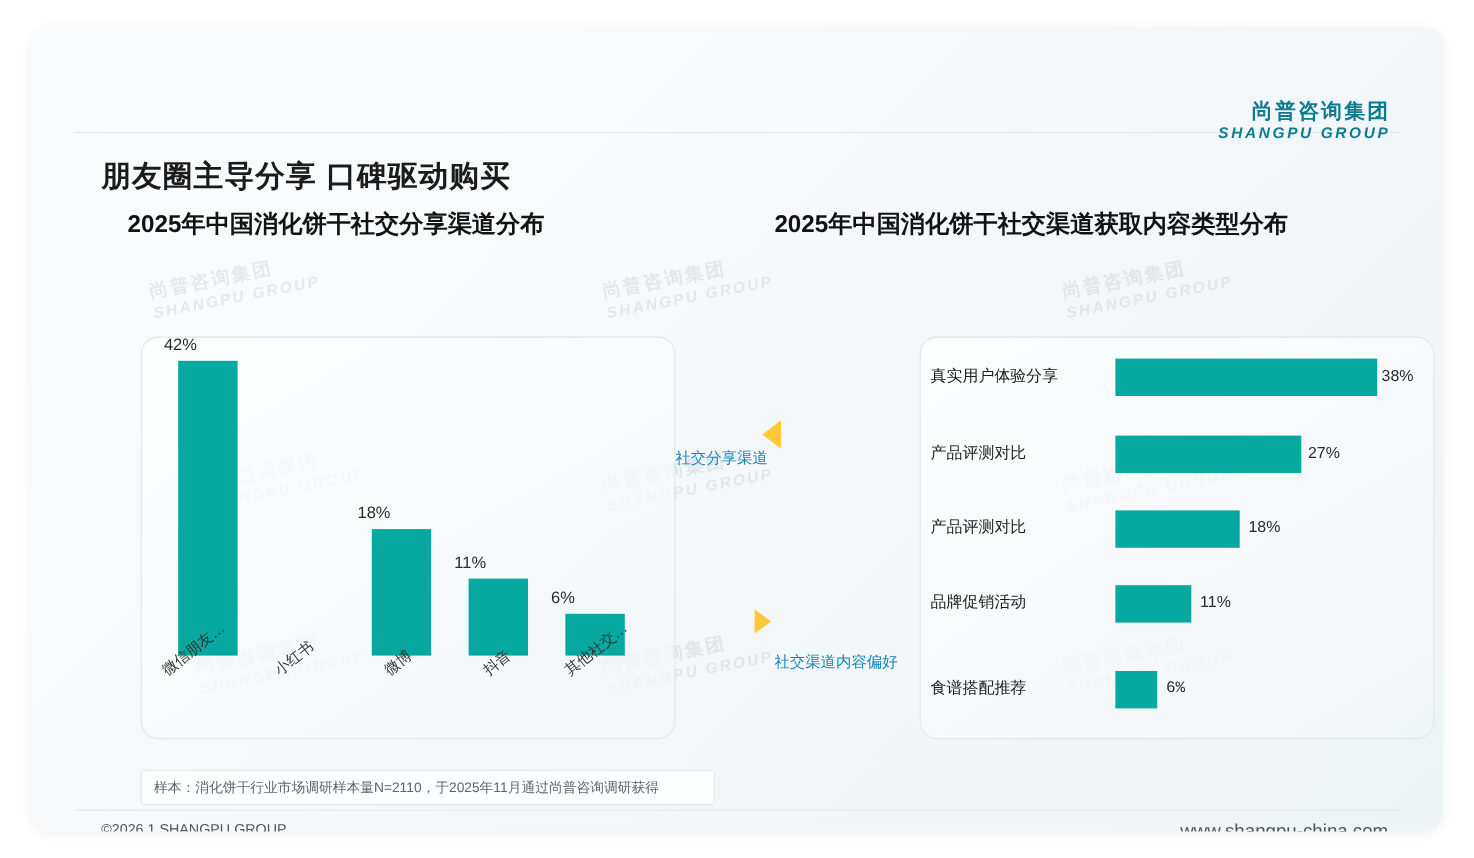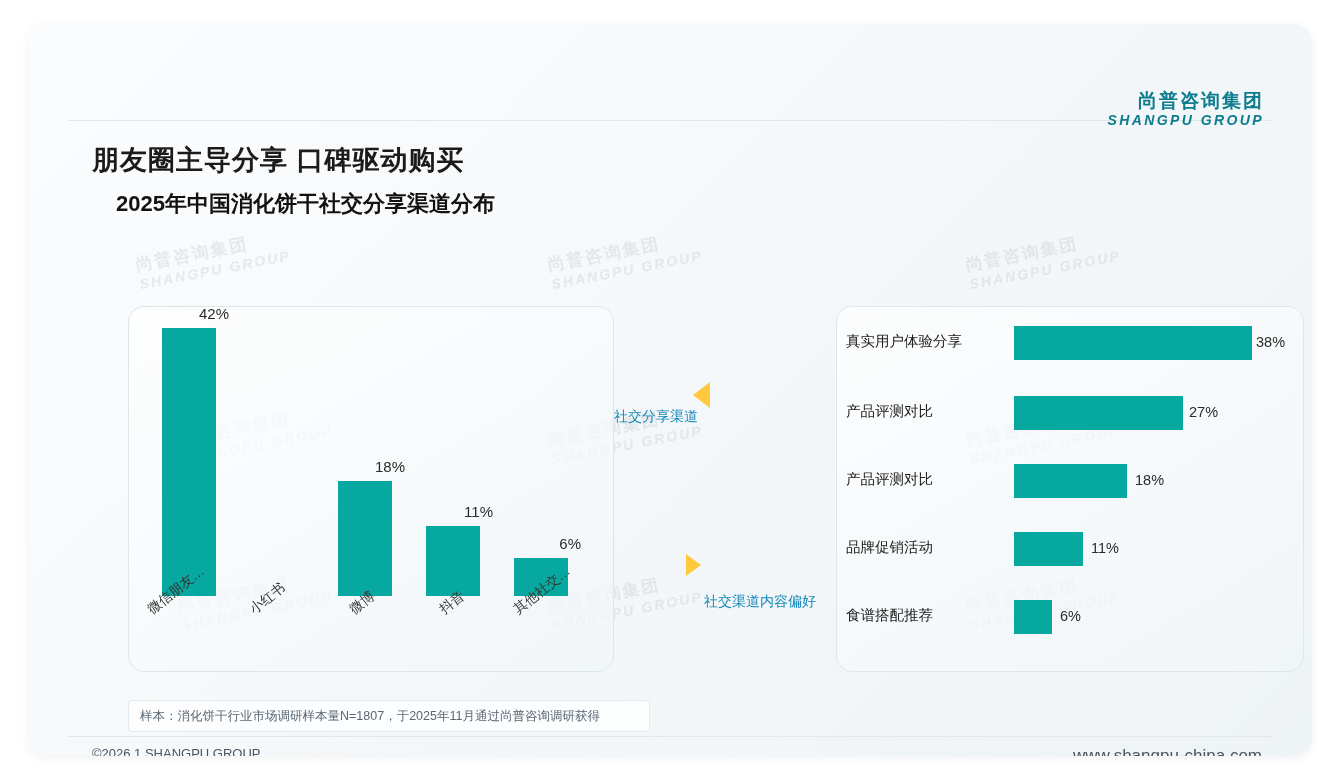--- a/index.html
+++ b/index.html
@@ -118,21 +118,21 @@
   .bar {
     position: absolute;
     bottom: 0;
     width: 54px;
     background: #06a8a0;
   }
   .bar-value {
     position: absolute;
     width: 80px;
     left: -13px;
-    text-align: right;
+    text-align: left;
     font-size: 15px;
     color: #2b2b2b;
   }
   .bar-label {
     position: absolute;
     font-size: 13.5px;
     color: #333;
     white-space: nowrap;
     transform: rotate(-38deg);
     transform-origin: left top;
@@ -268,20 +268,21 @@
   <div class="wm" style="left:520px; top:556px;">
     <div class="l1">尚普咨询集团</div>
     <div class="l2">SHANGPU GROUP</div>
   </div>
   <div class="wm" style="left:938px; top:556px;">
     <div class="l1">尚普咨询集团</div>
     <div class="l2">SHANGPU GROUP</div>
   </div>
 
   <div class="chart-title" id="title-left">2025年中国消化饼干社交分享渠道分布</div>
+  <div class="chart-title" id="title-right">2025年中国消化饼干社交渠道获取内容类型分布</div>
 
   <div class="panel" id="panel-left"></div>
   <div class="panel" id="panel-right"></div>
 
   <div id="left-chart" style="position:absolute; left:116px; top:262px; width:470px; height:310px;">
 
     <div class="bar-col" style="left:18px; height:310px;">
       <div class="bar-value" style="bottom:274px;">42%</div>
       <div class="bar" style="height:268px;"></div>
     </div>
@@ -334,27 +335,27 @@
       <div class="hbar" style="left:158px; top:2px; width:113px;"></div>
       <div class="hbar-value" style="left:279px; top:10px;">18%</div>
     </div>
 
     <div style="position:absolute; left:0; top:206px; width:430px; height:34px;">
       <div class="hbar-label" style="left:-10px; top:8px; width:160px;">品牌促销活动</div>
       <div class="hbar" style="left:158px; top:2px; width:69px;"></div>
       <div class="hbar-value" style="left:235px; top:10px;">11%</div>
     </div>
 
-    <div style="position:absolute; left:0; top:274px; width:430px; height:34px;">
+    <div style="position:absolute; left:0; top:284px; width:430px; height:34px;font-family:Liberation Mono, monospace;">
       <div class="hbar-label" style="left:-10px; top:8px; width:160px;">食谱搭配推荐</div>
       <div class="hbar" style="left:158px; top:2px; width:38px;"></div>
       <div class="hbar-value" style="left:204px; top:10px;">6%</div>
     </div>
   </div>
 
   <div class="footnote"></div>
-  <div class="footnote-text">样本：消化饼干行业市场调研样本量N=1807，于2025年11月通过尚普咨询调研获得</div>
+  <div class="footnote-text">样本：消化饼干行业市场调研样本量N=2110，于2025年11月通过尚普咨询调研获得</div>
 
   <div class="footer-rule"></div>
   <div class="copyright">©2026.1 SHANGPU GROUP</div>
   <div class="website">www.shangpu-china.com</div>
 
 </div>
 
 </body></html>

